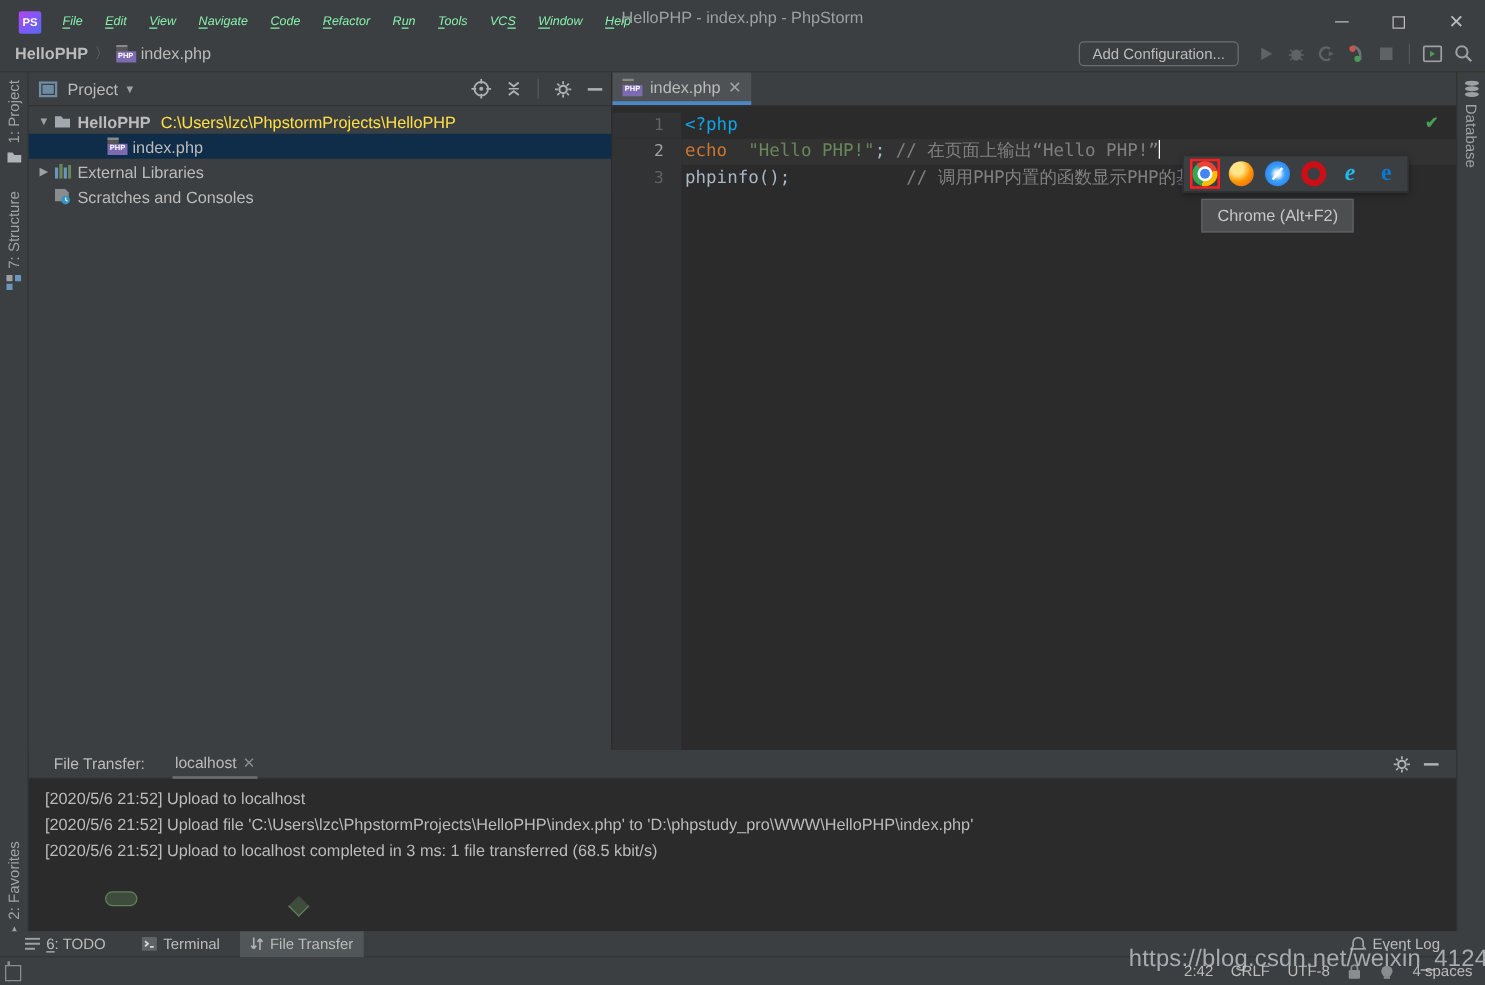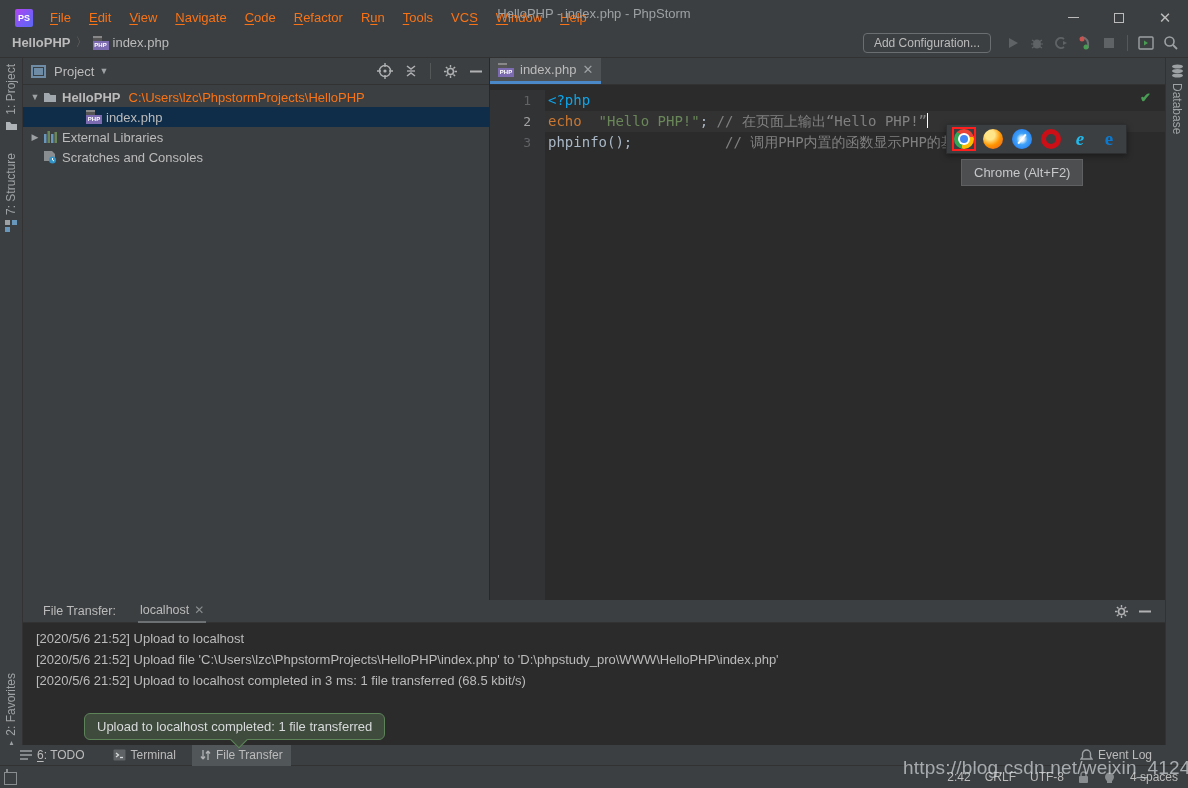--- a/index.html
+++ b/index.html
@@ -7,21 +7,21 @@
               font-family:"Liberation Sans", sans-serif; }
   .app { position:relative; width:1188px; height:788px; background:#3C3F41; color:#BBBBBB; }
 
   
   .titlebar { position:absolute; left:0; top:0; width:1188px; height:36px;
               background:#3C3F41; display:flex; align-items:center; border-bottom:1px solid #323232;padding-left:8px; }
   .logo { width:18px; height:18px; margin:0 8px 0 7px; border-radius:2px;
           background:linear-gradient(135deg,#B345F1 0%,#765CF6 60%,#5A67F2 100%);
           color:#fff; font-size:9px; font-weight:bold; display:flex; align-items:center; justify-content:center; }
   .menubar { display:flex; }
-  .menu-item { padding:3px 9px; font-size:13px; color:#f97316; cursor:default; }
+  .menu-item { padding:3px 9px; font-size:10px; color:#86efac; cursor:default;font-style:italic; }
   .menu-item u { text-decoration:underline; text-underline-offset:2px; }
   .win-title { position:absolute; left:50%; transform:translateX(-50%); top:6px;
                font-size:13px; color:#9DA1A4; white-space:nowrap; }
   .win-controls { margin-left:auto; display:flex; height:28px; }
   .win-btn { width:46px; display:flex; align-items:center; justify-content:center; color:#BBBBBB; }
   .win-btn .min { width:11px; height:1px; background:#BBBBBB; }
   .win-btn .max { width:10px; height:10px; border:1px solid #BBBBBB; }
   .win-btn .cls { font-size:15px; line-height:10px; }
 
   
@@ -62,21 +62,21 @@
   .ph-caret { color:#9DA1A4; font-size:9px; margin-left:5px; }
   .ph-icons { margin-left:auto; display:flex; align-items:center; }
   .ph-icons .tbtn { width:26px; height:24px; }
   .tree { padding-top:2px; }
   .tree-row { height:20px; display:flex; align-items:center; font-size:13px; white-space:nowrap; }
   .tree-row.selected { background:#0F2D49; }
   .tree-arrow { width:12px; text-align:center; color:#9DA1A4; font-size:9px; flex:none; }
   .tree-icon { width:18px; flex:none; display:flex; justify-content:center; }
   .tree-label { color:#BBBBBB; margin-left:3px; }
   .tree-label.bold { font-weight:bold; }
-  .tree-path { color:#f97316; margin-left:8px; }
+  .tree-path { color:#fde047; margin-left:8px; }
 
   
   .editor { position:absolute; left:490px; top:58px; width:675px; height:542px; background:#2B2B2B; }
   .tabbar { height:27px; background:#3C3F41; display:flex; border-bottom:1px solid #323232; }
   .etab { display:flex; align-items:center; gap:6px; padding:0 8px; background:#4E5254;
           border-bottom:3px solid #4A88C7; font-size:13px; color:#BBBBBB; }
   .etab .close { color:#9DA1A4; font-size:13px; }
   .editor-check { position:absolute; right:14px; top:32px; color:#499C54; font-size:13px; font-weight:bold; }
   .code-area { position:relative; font-family:"DejaVu Sans Mono", monospace; font-size:14px; }
   .code-line { display:flex; height:21px; line-height:21px; white-space:pre; }
@@ -435,21 +435,20 @@
           <svg width="12" height="3">
               <rect width="12" height="2" y="0.5" fill="#AFB1B3"></rect>
             </svg>
           </span>
       </div>
     </div>
     <div class="ft-logs"><div>[2020/5/6 21:52] Upload to localhost</div><div>[2020/5/6 21:52] Upload file 'C:\Users\lzc\PhpstormProjects\HelloPHP\index.php' to 'D:\phpstudy_pro\WWW\HelloPHP\index.php'</div><div>[2020/5/6 21:52] Upload to localhost completed in 3 ms: 1 file transferred (68.5 kbit/s)</div></div>
   </div>
 
   <div class="balloon">
-    <span>Upload to localhost completed: 1 file transferred</span>
     <span class="arrow"></span>
   </div>
 
   <div class="tw-bar">
     <span class="tw-item">
       <span>
         <svg width="12" height="10">
             <path d="M0 1h12M0 5h12M0 9h8" stroke="#9DA1A4" stroke-width="1.5"></path>
           </svg>
         </span>

